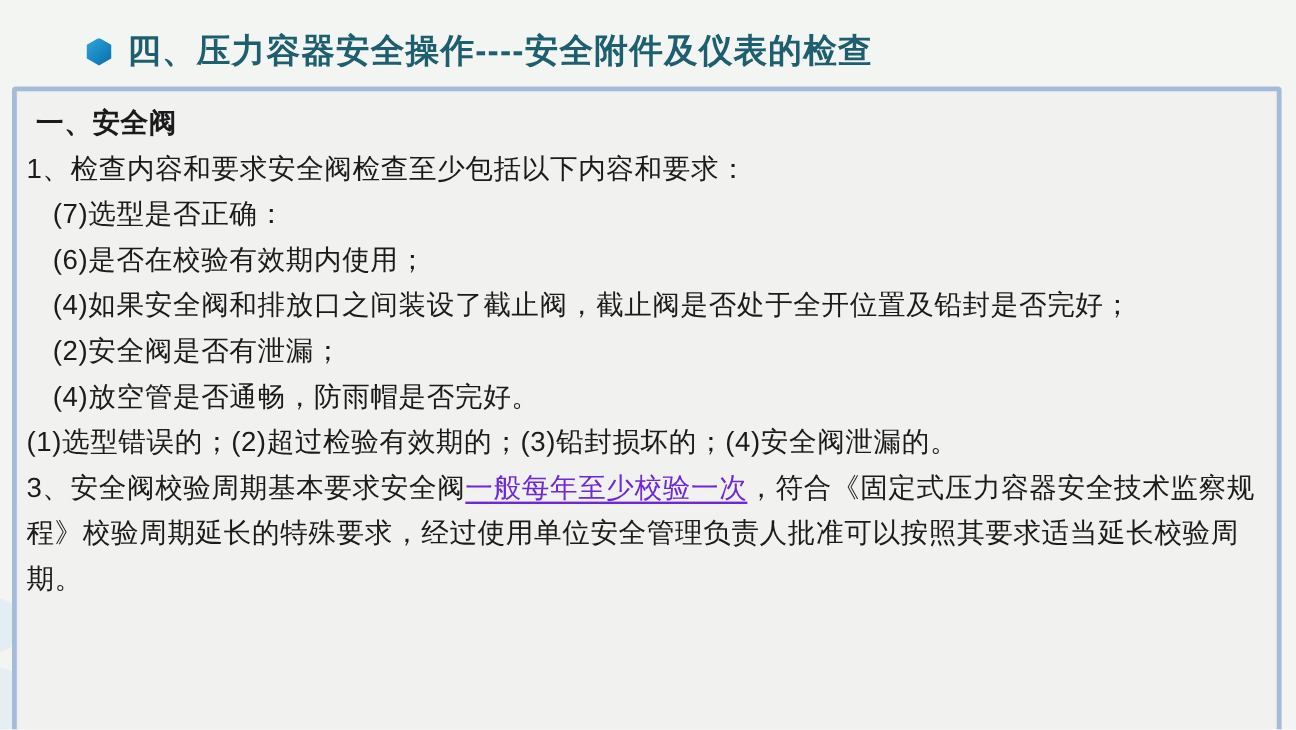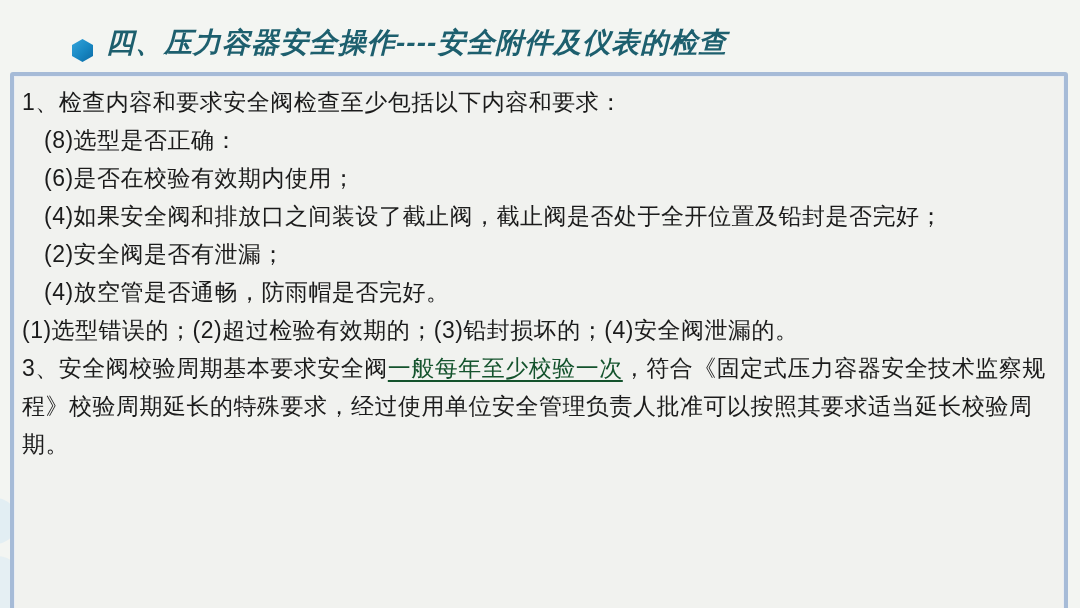--- a/index.html
+++ b/index.html
@@ -9,21 +9,21 @@
     position:relative; width:1080px; height:608px;
     background:#f3f5f2; overflow:hidden;
   }
   
   .deco-circle{ position:absolute; border-radius:50%; background:#d8eaf3; opacity:.65; }
   .deco-1{ width:46px; height:46px; left:-28px; top:498px; }
   .deco-2{ width:60px; height:60px; left:-34px; top:556px; opacity:.5; }
 
   .title-row{
     position:absolute; left:72px; top:24px;
-    display:flex; align-items:flex-end; gap:13px;font-style:italic;
+    display:flex; align-items:center; gap:13px;
   }
   .bullet-hex{
     width:21px; height:23px; flex:0 0 auto;
     background:linear-gradient(135deg,#34a4db 0%,#1787c2 55%,#0c6aa4 100%);
     clip-path:polygon(50% 0,100% 26%,100% 74%,50% 100%,0 74%,0 26%);
   }
   .slide-title{
     font-size:28px; font-weight:bold; color:#1d5f6e;
     letter-spacing:1px; white-space:nowrap;
   }
@@ -36,38 +36,39 @@
     box-shadow:inset 0 0 0 1px #e9edf3;
   }
   .content-box p{
     font-size:23px; line-height:38px; color:#1b1b1b;
     letter-spacing:.5px;
   }
   .p-heading{ font-weight:bold; padding-left:8px; }
   .p-item{ }
   .p-sub{ text-indent:22px; }
   .p-warning{ color:#c00000; }
-  .hl-blue{ color:#14532d; text-decoration:underline; text-underline-offset:4px; text-decoration-thickness:2px; }
+  .hl-blue{ color:#6d28d9; text-decoration:underline; text-underline-offset:4px; text-decoration-thickness:2px; }
 </style>
 </head>
 <body>
 
 <div class="slide">
 
   <div class="deco-circle deco-1"></div>
   <div class="deco-circle deco-2"></div>
 
   <div class="title-row">
     <span class="bullet-hex"></span>
     <h1 class="slide-title">四、压力容器安全操作----安全附件及仪表的检查</h1>
   </div>
 
   <div class="content-box">
+    <p class="p-heading">一、安全阀</p>
     <p class="p-item">1、检查内容和要求安全阀检查至少包括以下内容和要求：</p>
-    <p class="p-sub">(8)选型是否正确：</p>
+    <p class="p-sub">(7)选型是否正确：</p>
     <p class="p-sub">(6)是否在校验有效期内使用；</p>
     <p class="p-sub">(4)如果安全阀和排放口之间装设了截止阀，截止阀是否处于全开位置及铅封是否完好；</p>
     <p class="p-sub">(2)安全阀是否有泄漏；</p>
     <p class="p-sub">(4)放空管是否通畅，防雨帽是否完好。</p>
     <p class="p-warning">(1)选型错误的；(2)超过检验有效期的；(3)铅封损坏的；(4)安全阀泄漏的。</p>
     <p class="p-item"><span>3、安全阀校验周期基本要求安全阀</span><span class="hl-blue">一般每年至少校验一次</span><span>，符合《固定式压力容器安全技术监察规程》校验周期延长的特殊要求，经过使用单位安全管理负责人批准可以按照其要求适当延长校验周期。</span></p>
   </div>
 
 </div>
 

